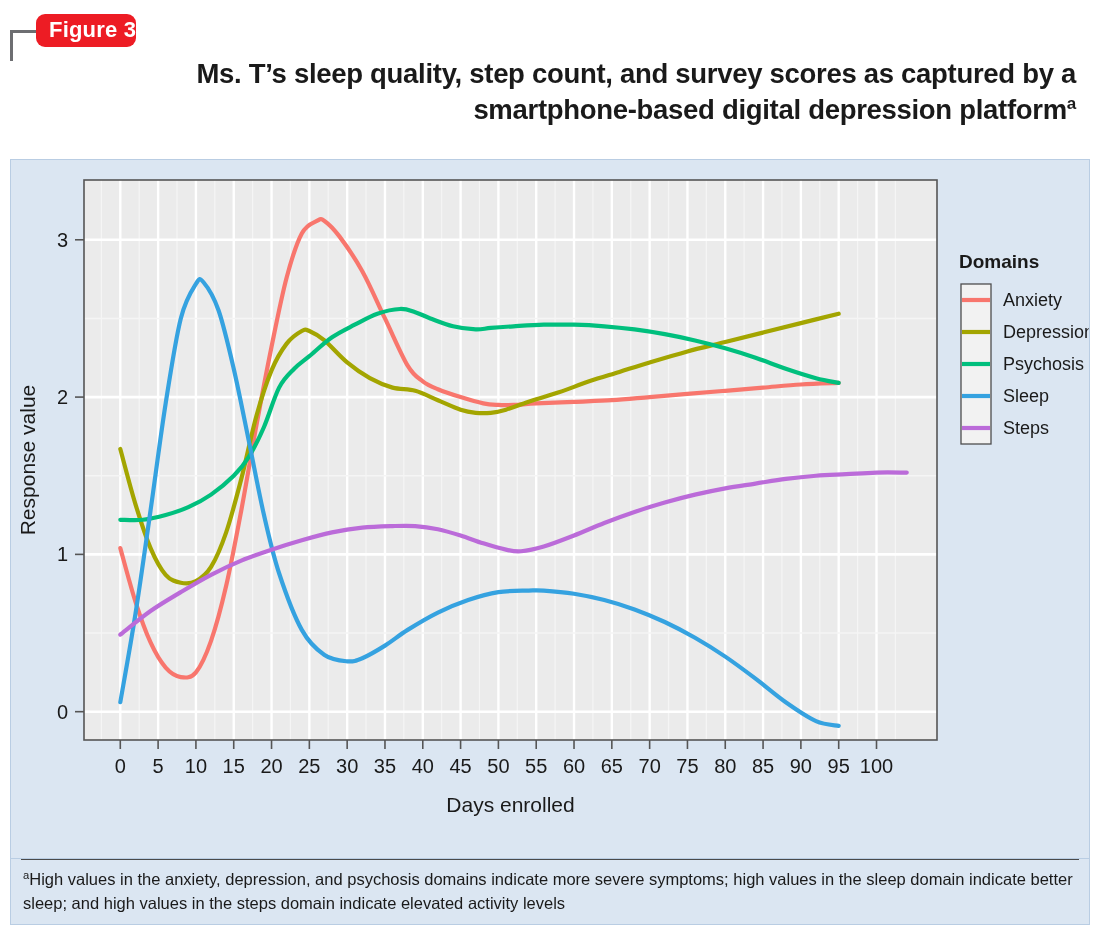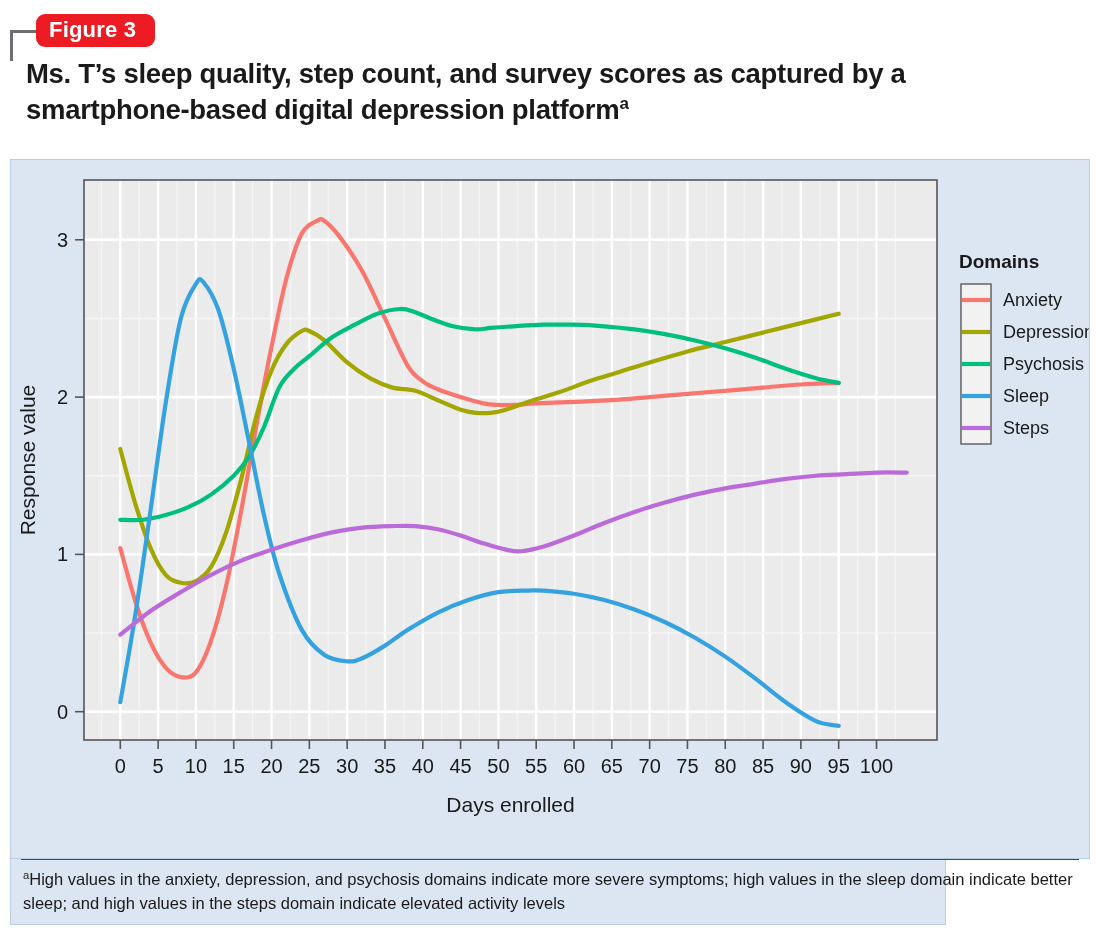--- a/index.html
+++ b/index.html
@@ -28,34 +28,35 @@
     border-left: 3px solid #6d6e71;
     border-top: 3px solid #6d6e71;
   }
   #figure-badge {
     position: absolute;
     left: 36px; top: 14px;
     background: #ed1c24;
     color: #ffffff;
     font-size: 22px;
     font-weight: bold;
-    padding: 3px 19px 5px 13px;
+    padding: 3px 0 5px 13px;
     border-radius: 9px;
     letter-spacing: 0.2px;
     line-height: 1.15;
   }
   #figure-title {
     position: absolute;
     left: 26px; top: 56px;
     width: 1050px;
     font-size: 27.5px;
     font-weight: bold;
     color: #1a1a1a;
     line-height: 1.32;
     letter-spacing: -0.3px;
+    text-align: right;
   }
   #figure-title sup {
     font-size: 0.62em;
     vertical-align: super;
     line-height: 0;
   }
   
   #figure-panel {
     position: absolute;
     left: 10px; top: 159px;
@@ -66,21 +67,21 @@
     box-sizing: border-box;
   }
   #plot-svg {
     position: absolute;
     left: 0; top: 0;
   }
   
   #footnote-area {
     position: absolute;
     left: 10px; top: 859px;
-    width: 936px;
+    width: 1080px;
     height: 66px;
     background: #dbe6f2;
     border: 1px solid #b9cde3;
     border-top: none;
     box-sizing: border-box;
   }
   #footnote-rule {
     position: absolute;
     left: 10px; top: 0px;
     width: 1058px;

